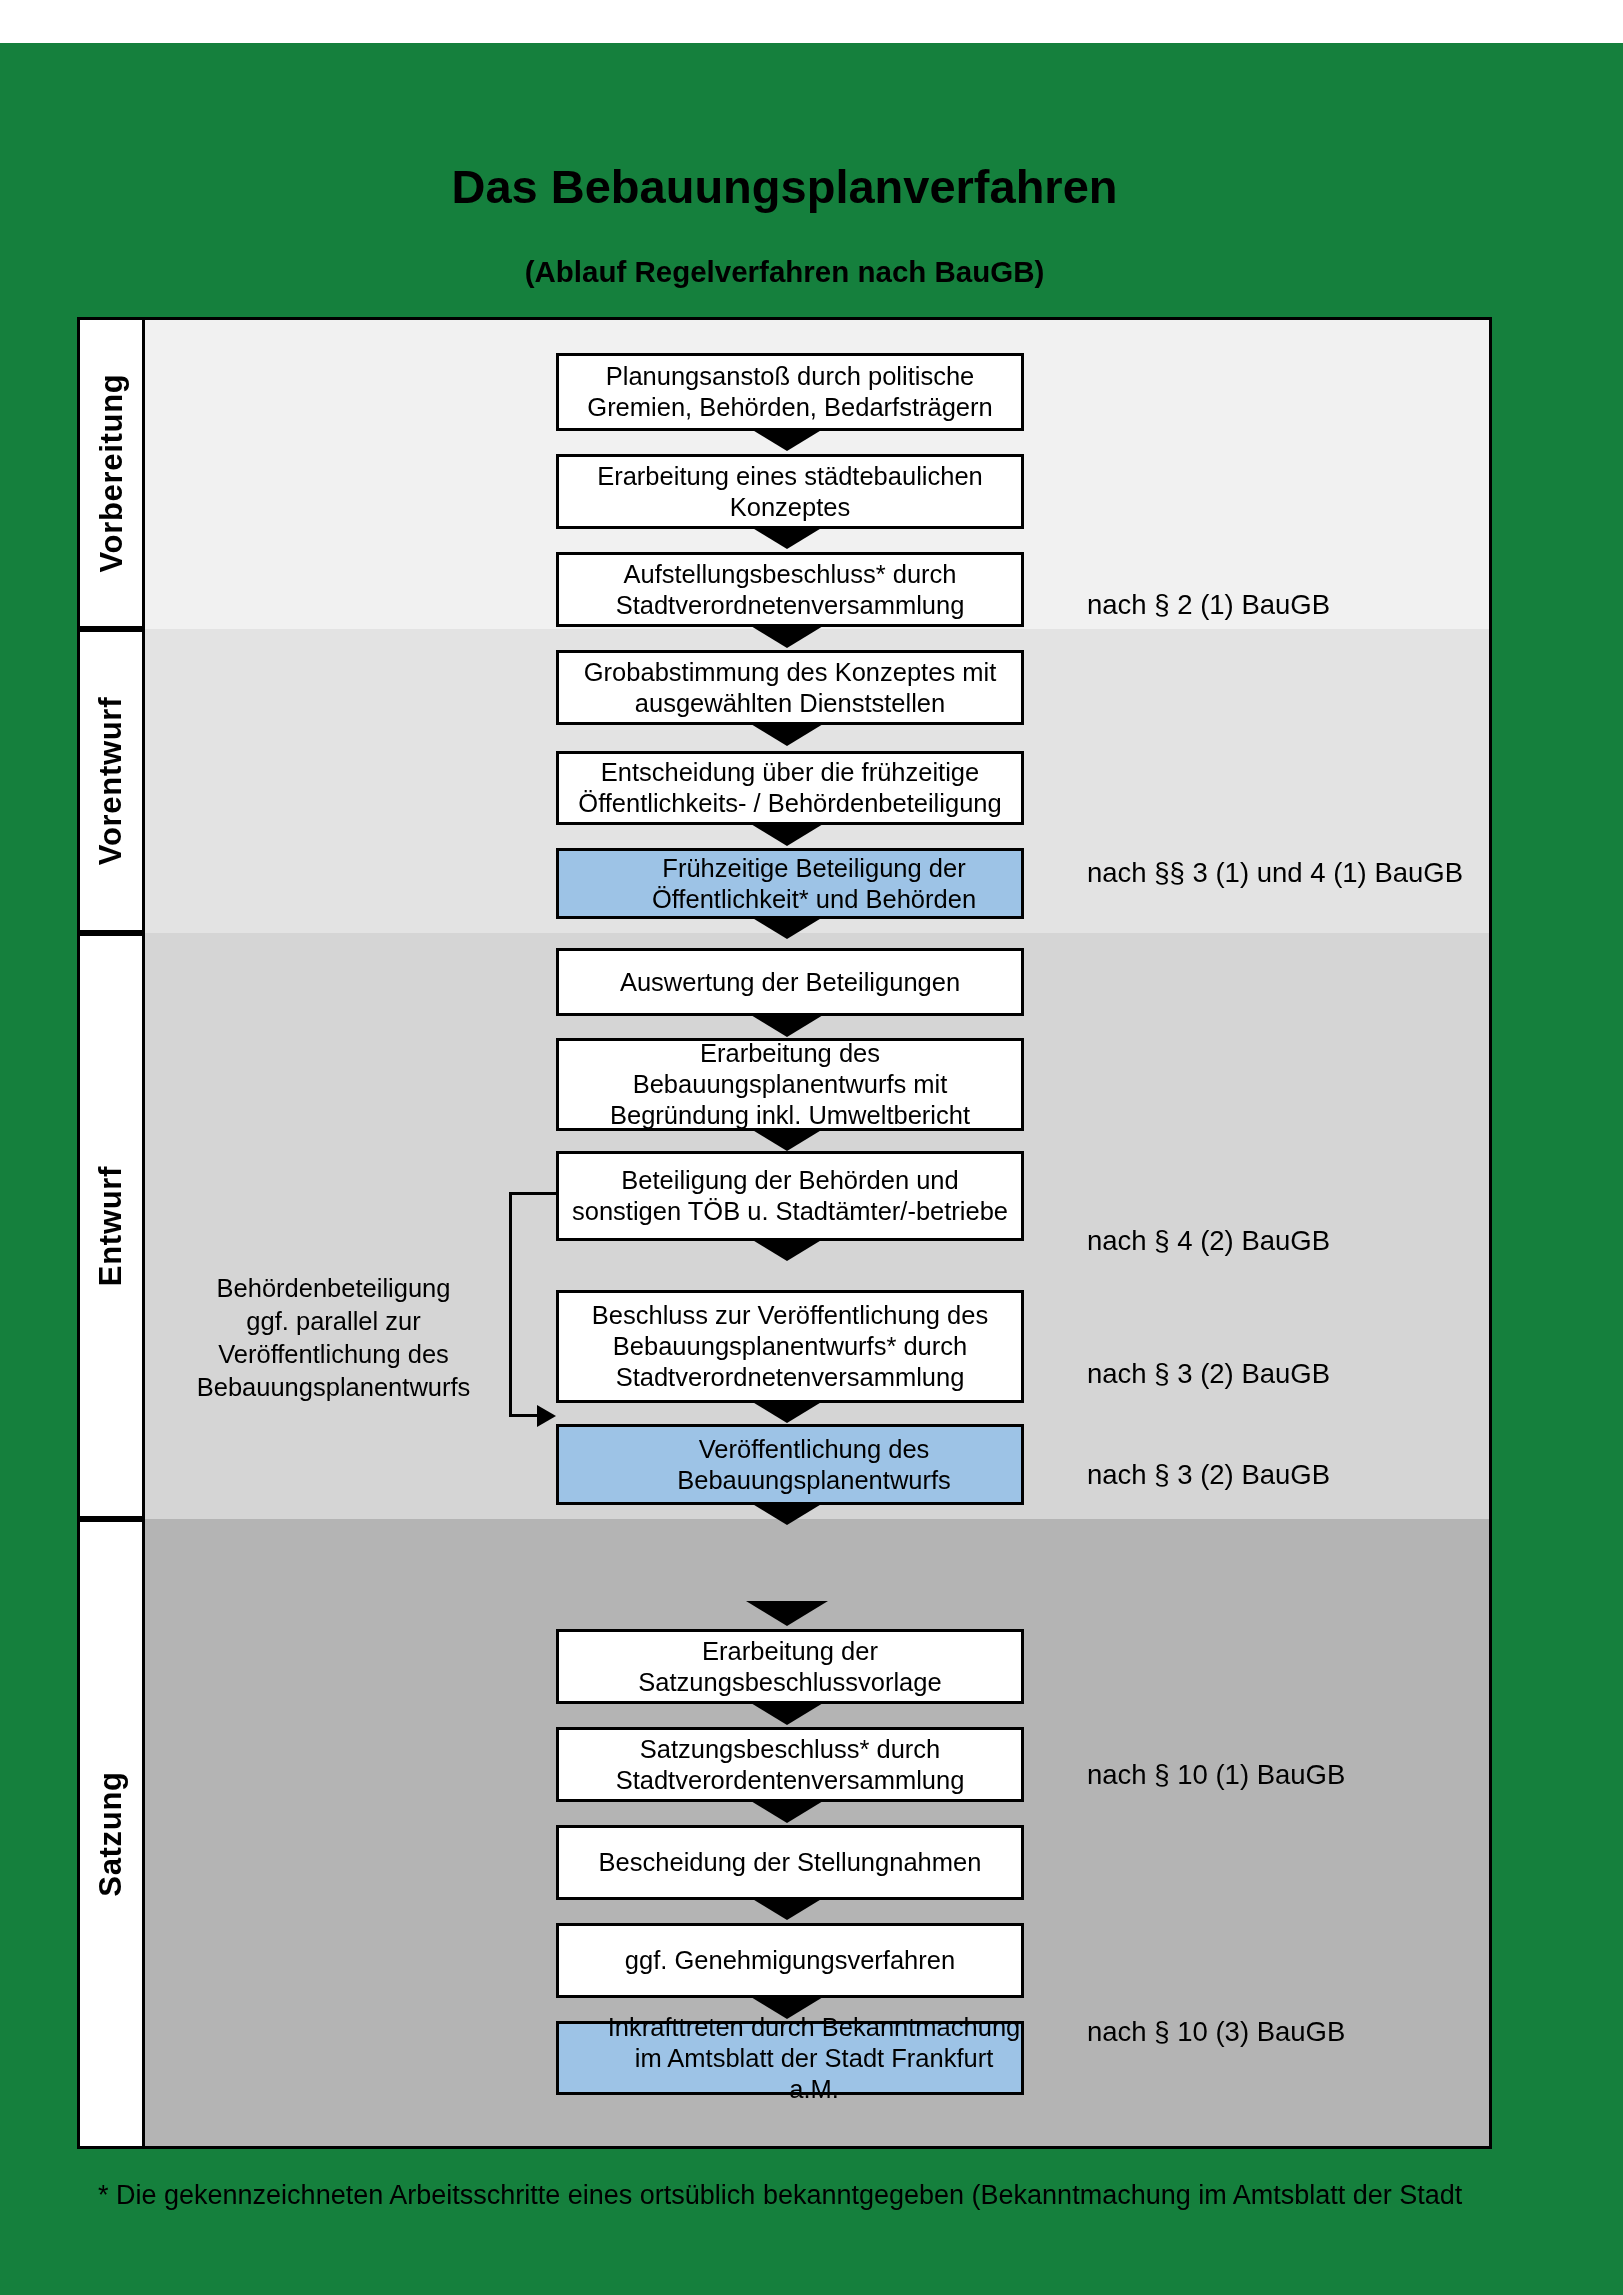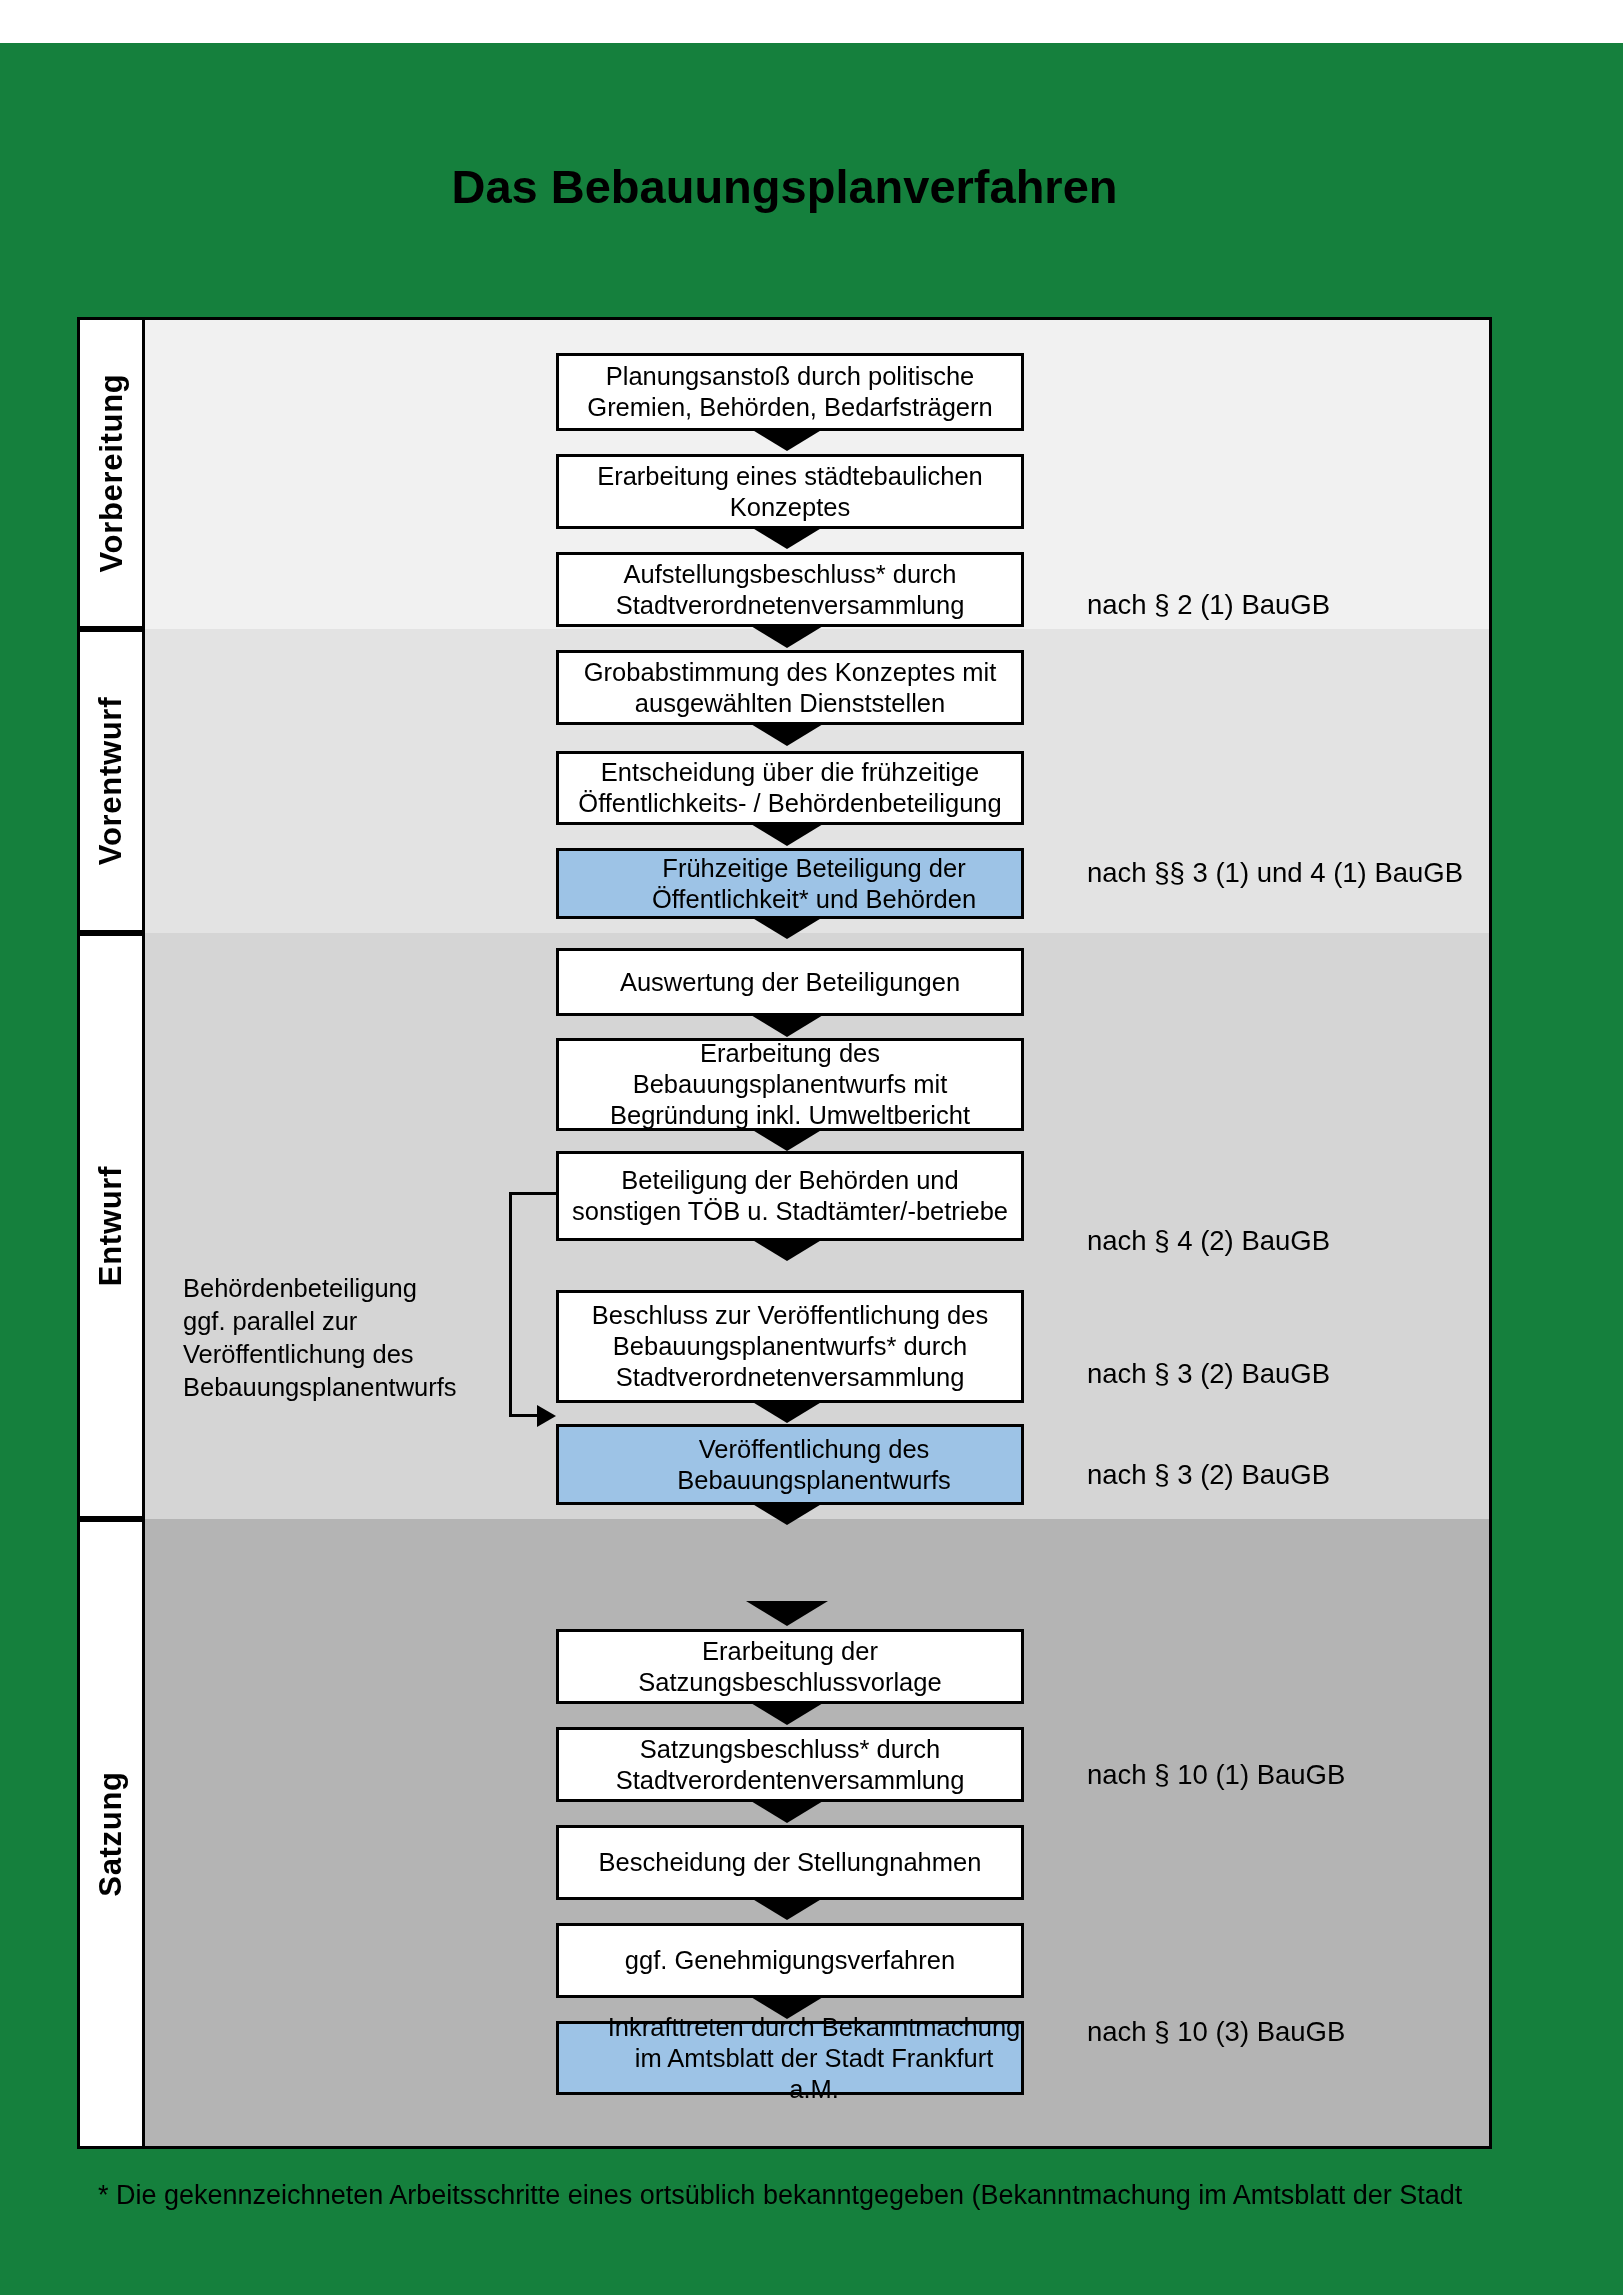--- a/index.html
+++ b/index.html
@@ -26,36 +26,37 @@
   .box{position:absolute;left:556px;width:468px;background:#fff;
     border:3.9px solid #000;box-sizing:border-box;z-index:3;
     display:flex;flex-direction:column;justify-content:center;
     text-align:center;font-size:25.5px;line-height:31px;}
   .box.blue{background:#9dc3e6;padding-left:48px;}
   .box .b{font-weight:normal;}
   .arr{position:absolute;width:0;height:0;z-index:2;left:746px;
     border-left:41px solid transparent;border-right:41px solid transparent;
     border-top:25px solid #000;}
   .ref{position:absolute;left:1087px;font-size:27.5px;white-space:nowrap;z-index:3;}
-  .annot{position:absolute;left:183px;top:1229px;width:301px;
+  .annot{position:absolute;left:183px;top:1229px;width:301px;text-align:center;
     font-size:25.5px;line-height:33px;z-index:3;}
   .vline,.hline{position:absolute;background:#000;z-index:3;}
   .tri-right{position:absolute;width:0;height:0;z-index:3;
     border-top:11px solid transparent;border-bottom:11px solid transparent;
     border-left:19.6px solid #000;}
   .footnote{position:absolute;left:98px;top:2136px;width:1460px;
     font-size:27px;line-height:33px;z-index:1;}
   .footnote span{display:block;}
 </style>
 </head>
 <body>
 
 <div id="page">
 
   <div class="title">Das Bebauungsplanverfahren</div>
+  <div class="subtitle">(Ablauf Regelverfahren nach BauGB)</div>
 
   <div class="band b0" style="top:274px;height:312px"></div>
   <div class="band b1" style="top:586px;height:304px"></div>
   <div class="band b2" style="top:890px;height:586px"></div>
   <div class="band b3" style="top:1476px;height:630px"></div>
 
   <div class="labelcell" style="top:274px;height:312px">
     <span>Vorbereitung</span>
   </div>
   <div class="labelcell" style="top:586px;height:304px">

